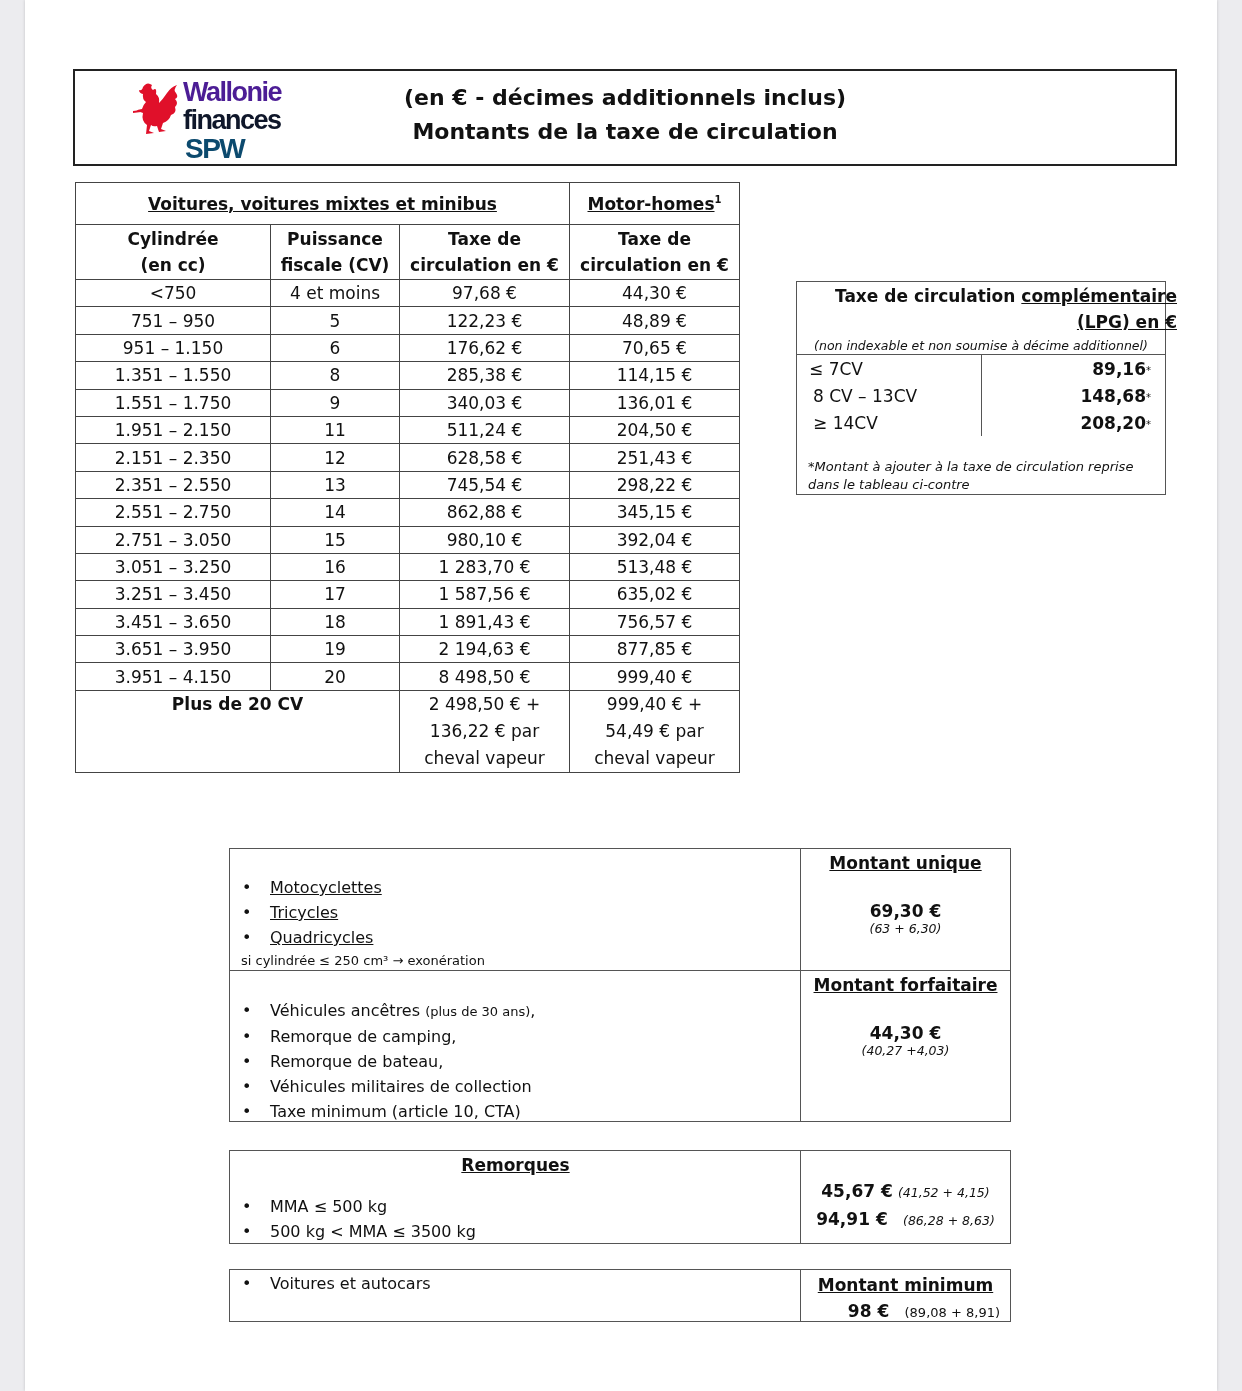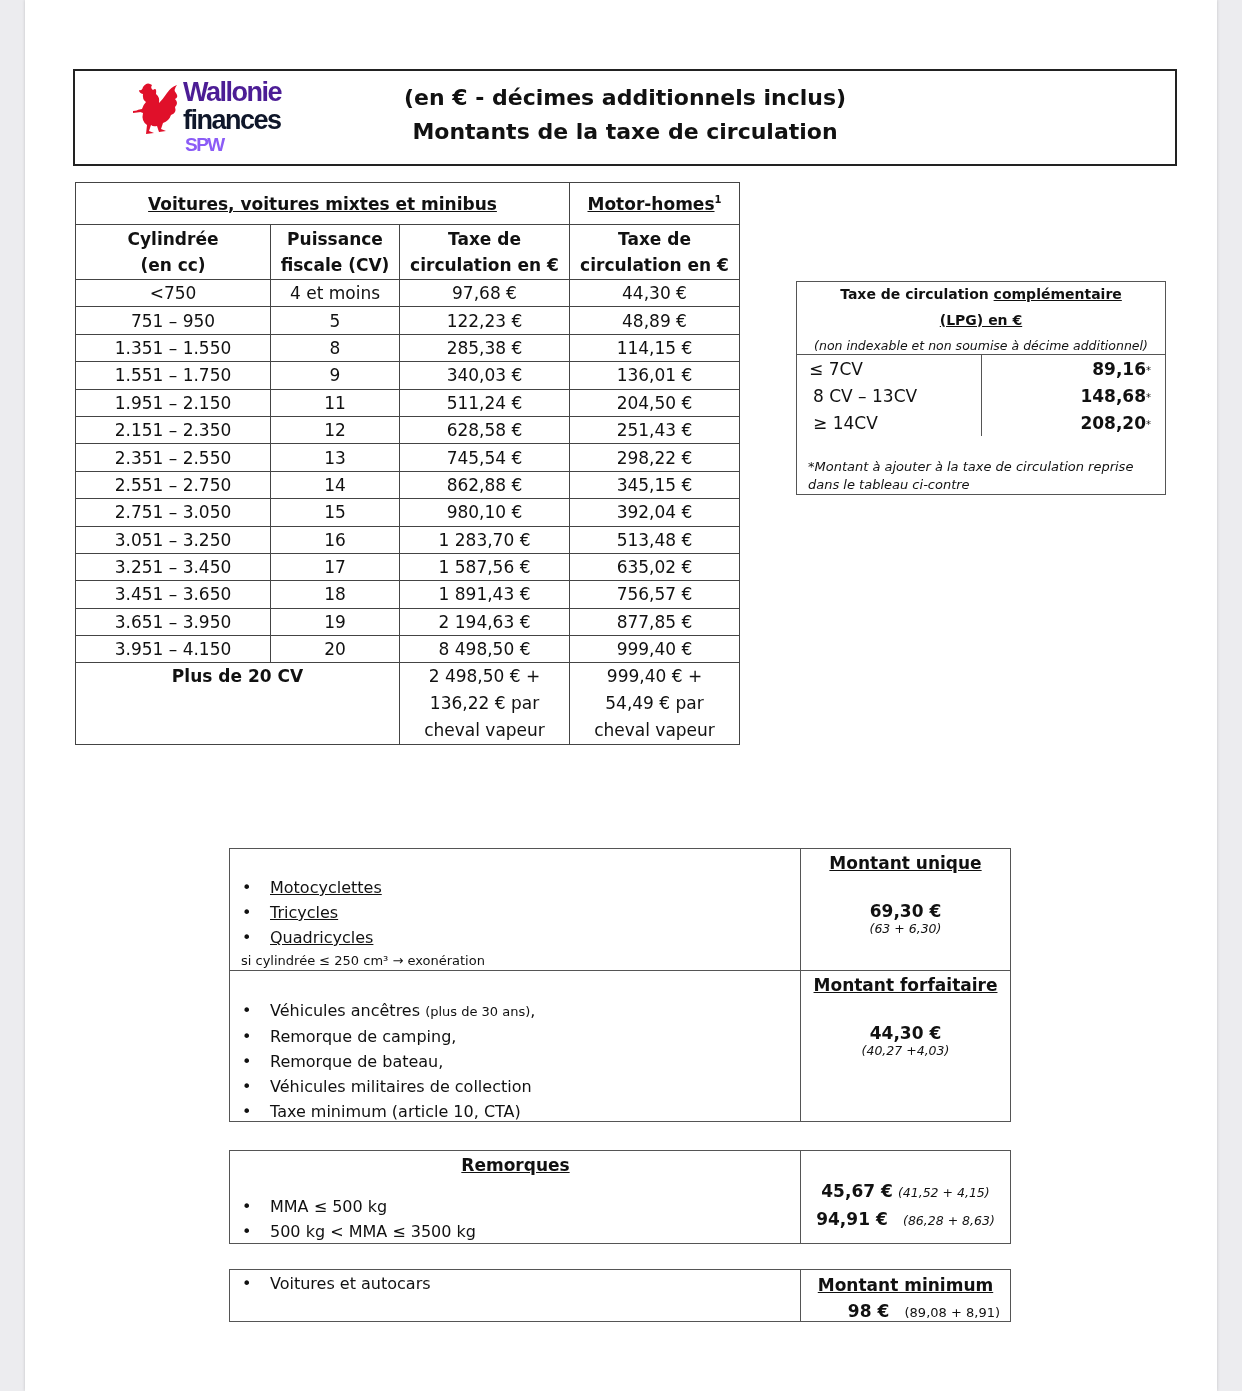--- a/index.html
+++ b/index.html
@@ -15,41 +15,41 @@
   }
   .abs { position:absolute; }
   .box { position:absolute; border:1.5px solid #333; box-sizing:border-box; }
   
   .header { left:73px; top:69px; width:1104px; height:97px; border:2px solid #222; }
   .logo-wrap { position:absolute; left:58px; top:8px; width:170px; height:80px; }
   .rooster { position:absolute; left:0; top:2px; width:48px; height:56px; }
   .logo-line { position:absolute; left:50px; font-weight:bold; letter-spacing:-1.5px; line-height:1; }
   .logo-w { top:0; color:#4c1d95; font-size:27px; }
   .logo-f { top:28px; color:#0f172a; font-size:27px; }
-  .logo-s { top:56px; left:52px; color:#8b5cf6; font-size:19px; }
+  .logo-s { top:56px; left:52px; color:#0c4a6e; font-size:28px; }
   .title { position:absolute; left:300px; top:10px; width:500px; text-align:center; font-weight:bold; font-size:22px; line-height:34px; font-family:"DejaVu Sans", sans-serif; }
 
   
   table.main {
     position:absolute; left:75px; top:182px; border-collapse:collapse;
     font-family:"DejaVu Sans", sans-serif; font-size:17px;
   }
   table.main td, table.main th {
     border:1.5px solid #444; padding:0; text-align:center; font-weight:normal;
   }
   table.main th { font-weight:bold; }
   table.main tr.row td { height:26.4px; line-height:26px; }
   .u { text-decoration:underline; }
   .b { font-weight:bold; }
   .hdr-cat th { height:41px; vertical-align:middle; }
   .hdr-col th { height:54px; line-height:26px; }
 
   
   .lpg { left:796px; top:281px; width:370px; height:214px; border:1.5px solid #555; box-sizing:border-box; font-family:"DejaVu Sans", sans-serif; }
-  .lpg .t { position:absolute; left:0; width:100%; text-align:center; font-weight:bold; font-size:14px; }
+  .lpg .t { position:absolute; left:12px; width:100%; text-align:right; font-weight:bold; font-size:17px; }
   .lpg .sub { position:absolute; top:56px; left:0; width:100%; text-align:center; font-style:italic; font-size:12.5px; }
   .lpg .sep { position:absolute; top:72px; left:0; width:100%; border-top:1.5px solid #555; }
   .lpg .vsep { position:absolute; left:184px; top:72px; height:82px; border-left:1.5px solid #555; }
   .lpg .lab { position:absolute; left:12px; font-size:17px; }
   .lpg .val { position:absolute; right:14px; font-size:17px; font-weight:bold; }
   .lpg .star { font-size:10px; font-weight:normal; vertical-align:middle; }
   .lpg .note { position:absolute; left:11px; top:176px; font-style:italic; font-size:13px; line-height:18px; }
 
   
   .lower { position:absolute; left:229px; border:1.5px solid #555; box-sizing:border-box; font-family:"DejaVu Sans", sans-serif; }
@@ -120,20 +120,26 @@
         <td>&lt;750</td>
         <td class="b">4 et moins</td>
         <td>97,68 €</td>
         <td>44,30 €</td>
       </tr>
       <tr class="row">
         <td>751 – 950</td>
         <td class="b">5</td>
         <td>122,23 €</td>
         <td>48,89 €</td>
+      </tr>
+      <tr class="row">
+        <td>951 – 1.150</td>
+        <td class="b">6</td>
+        <td>176,62 €</td>
+        <td>70,65 €</td>
       </tr>
       <tr class="row">
         <td>1.351 – 1.550</td>
         <td class="b">8</td>
         <td>285,38 €</td>
         <td>114,15 €</td>
       </tr>
       <tr class="row">
         <td>1.551 – 1.750</td>
         <td class="b">9</td>

